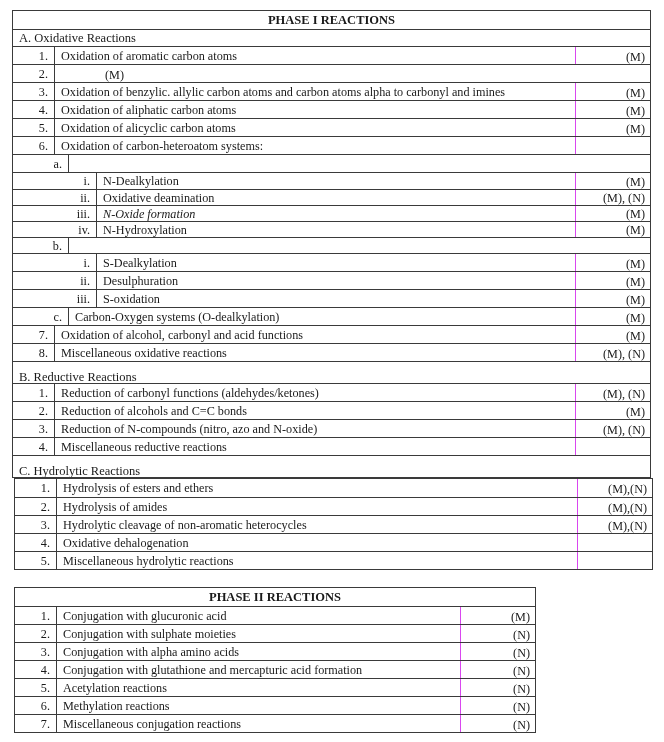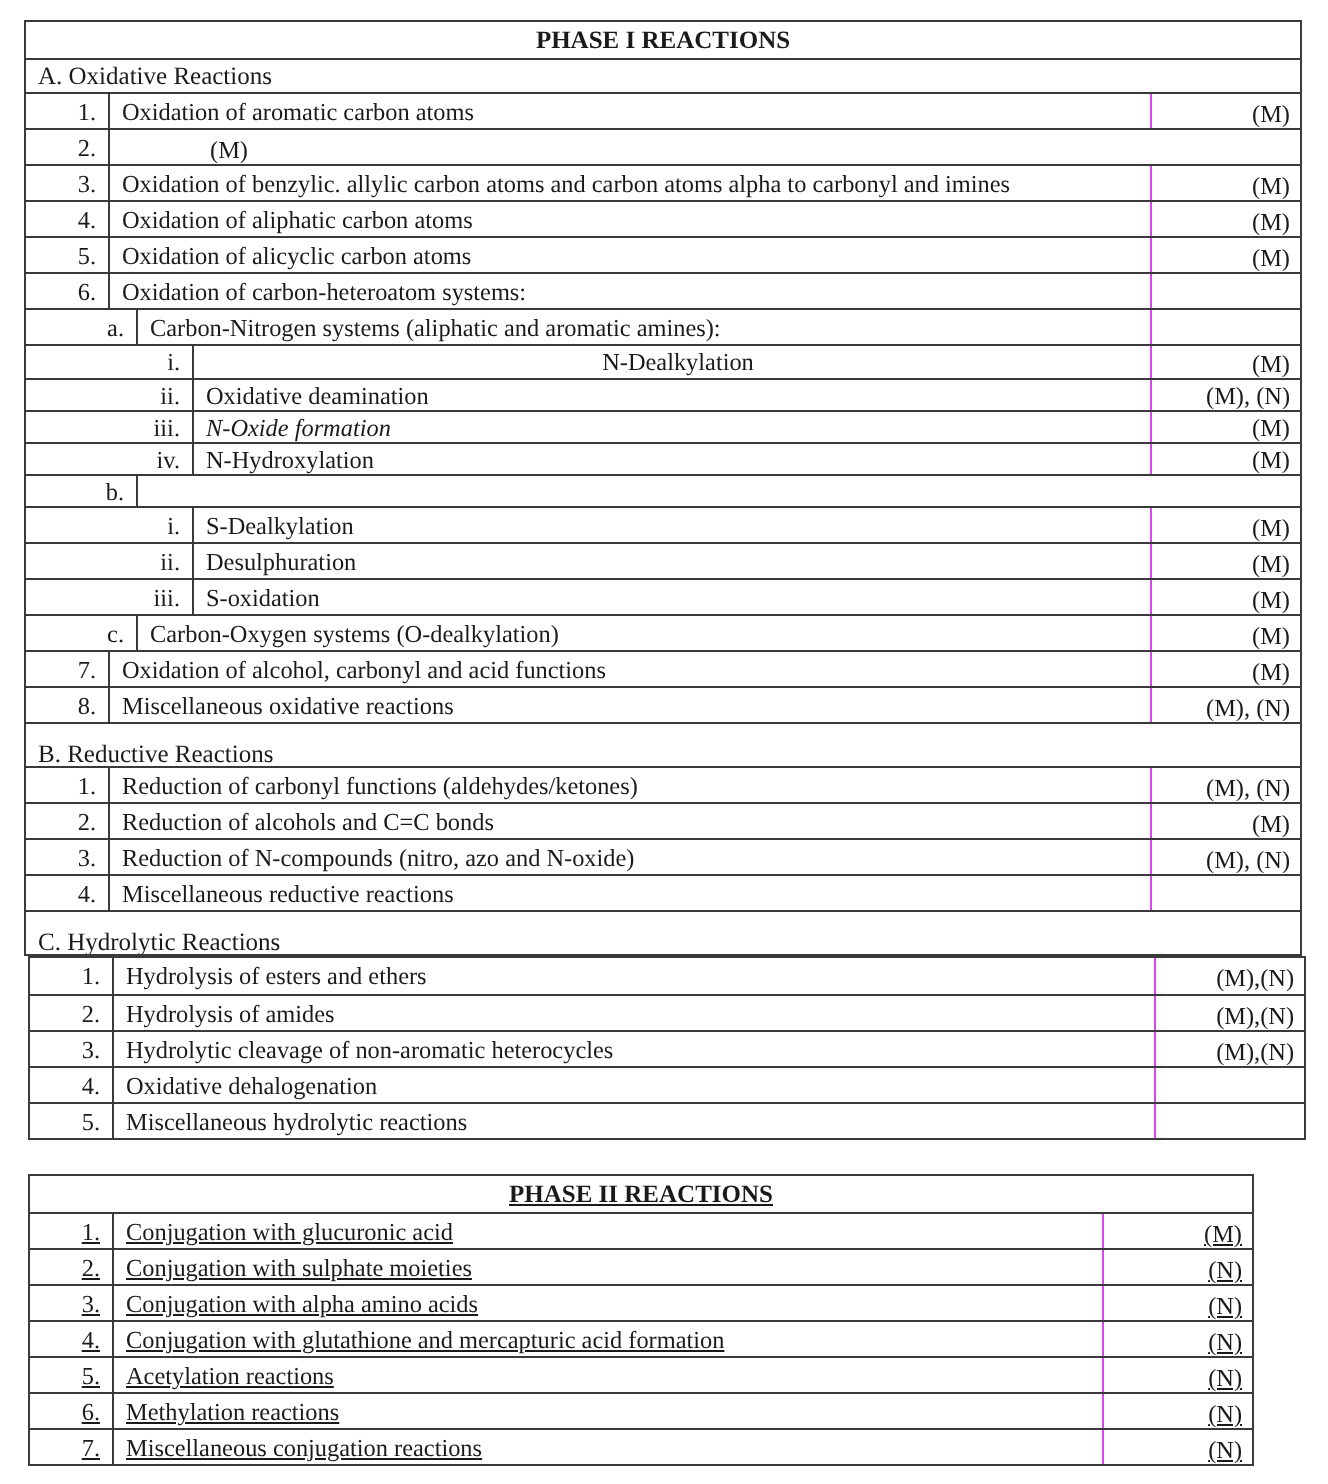--- a/index.html
+++ b/index.html
@@ -53,26 +53,25 @@
     <div class="cell txt">Oxidation of alicyclic carbon atoms</div>
     <div class="cell val">(M)</div>
   </div>
   <div class="row">
     <div class="cell num n1">6.</div>
     <div class="cell txt">Oxidation of carbon-heteroatom systems:</div>
     <div class="cell val"></div>
   </div>
   <div class="row">
     <div class="cell num n2">a.</div>
-    <div class="cell txt">Carbon-Nitrogen systems (aliphatic and aromatic amines):</div>
     <div class="cell val"></div>
   </div>
   <div class="row" style="height:17px;">
     <div class="cell num n3" style="line-height:17px;">i.</div>
-    <div class="cell txt" style="line-height:17px;text-align:center;">N-Dealkylation</div>
+    <div class="cell txt" style="line-height:17px;">N-Dealkylation</div>
     <div class="cell val" style="line-height:19px;">(M)</div>
   </div>
   <div class="row" style="height:16px;">
     <div class="cell num n3" style="line-height:16px;">ii.</div>
     <div class="cell txt" style="line-height:16px;">Oxidative deamination</div>
     <div class="cell val" style="line-height:17px;">(M), (N)</div>
   </div>
   <div class="row" style="height:16px;">
     <div class="cell num n3" style="line-height:16px;">iii.</div>
     <div class="cell txt" style="line-height:16px;font-style:italic;">N-Oxide formation</div>
@@ -167,21 +166,21 @@
     <div class="cell txt">Oxidative dehalogenation</div>
     <div class="cell val"></div>
   </div>
   <div class="row">
     <div class="cell num n1">5.</div>
     <div class="cell txt">Miscellaneous hydrolytic reactions</div>
     <div class="cell val"></div>
   </div>
 </div>
 
-<div class="tbl" style="left:14px; top:587px; width:613px;text-decoration:underline;">
+<div class="tbl" style="left:14px; top:587px; width:522px;">
   <div class="row" style="height:18px;">
     <div class="cell title">PHASE II REACTIONS</div>
   </div>
   <div class="row">
     <div class="cell num n1">1.</div>
     <div class="cell txt">Conjugation with glucuronic acid</div>
     <div class="cell val">(M)</div>
   </div>
   <div class="row">
     <div class="cell num n1">2.</div>

